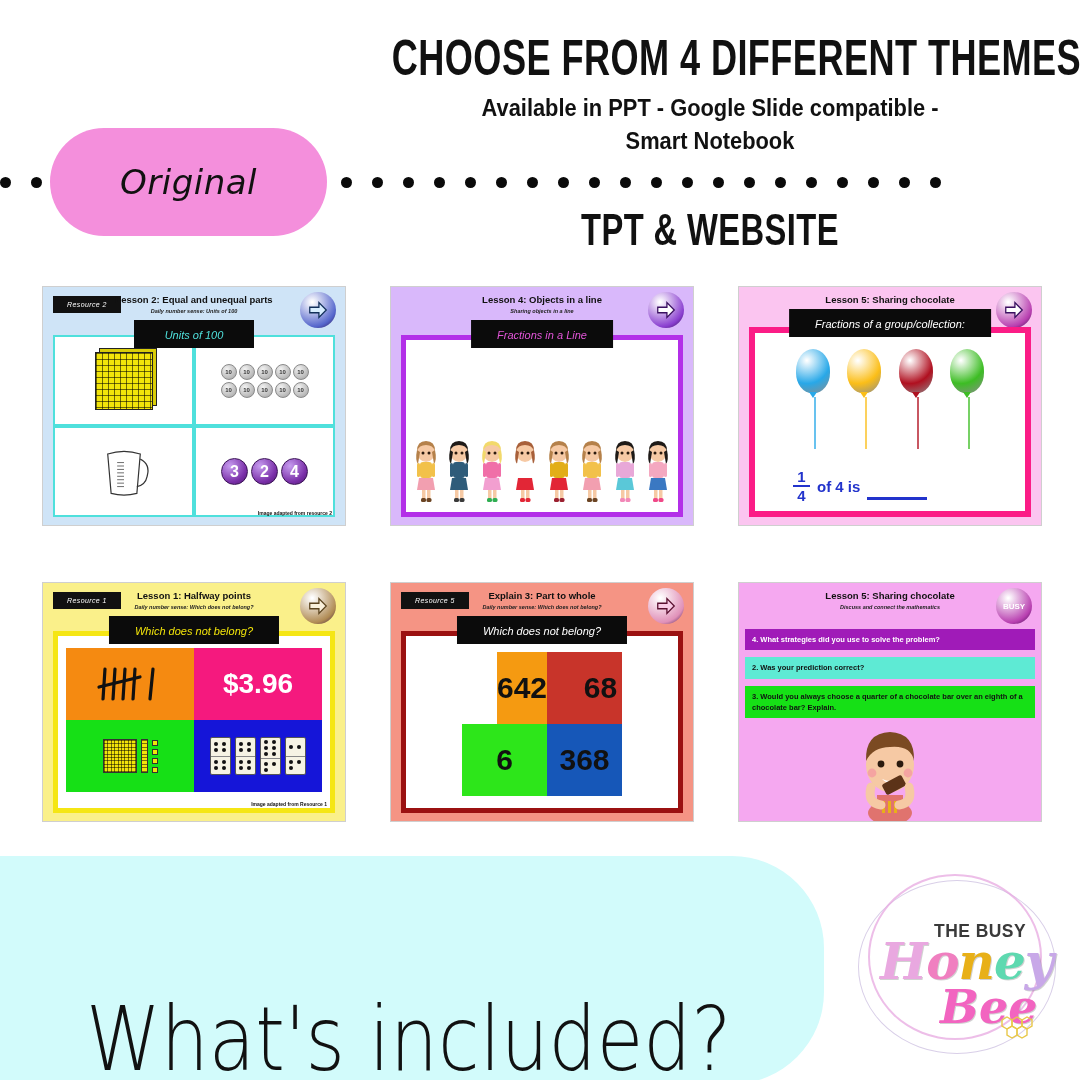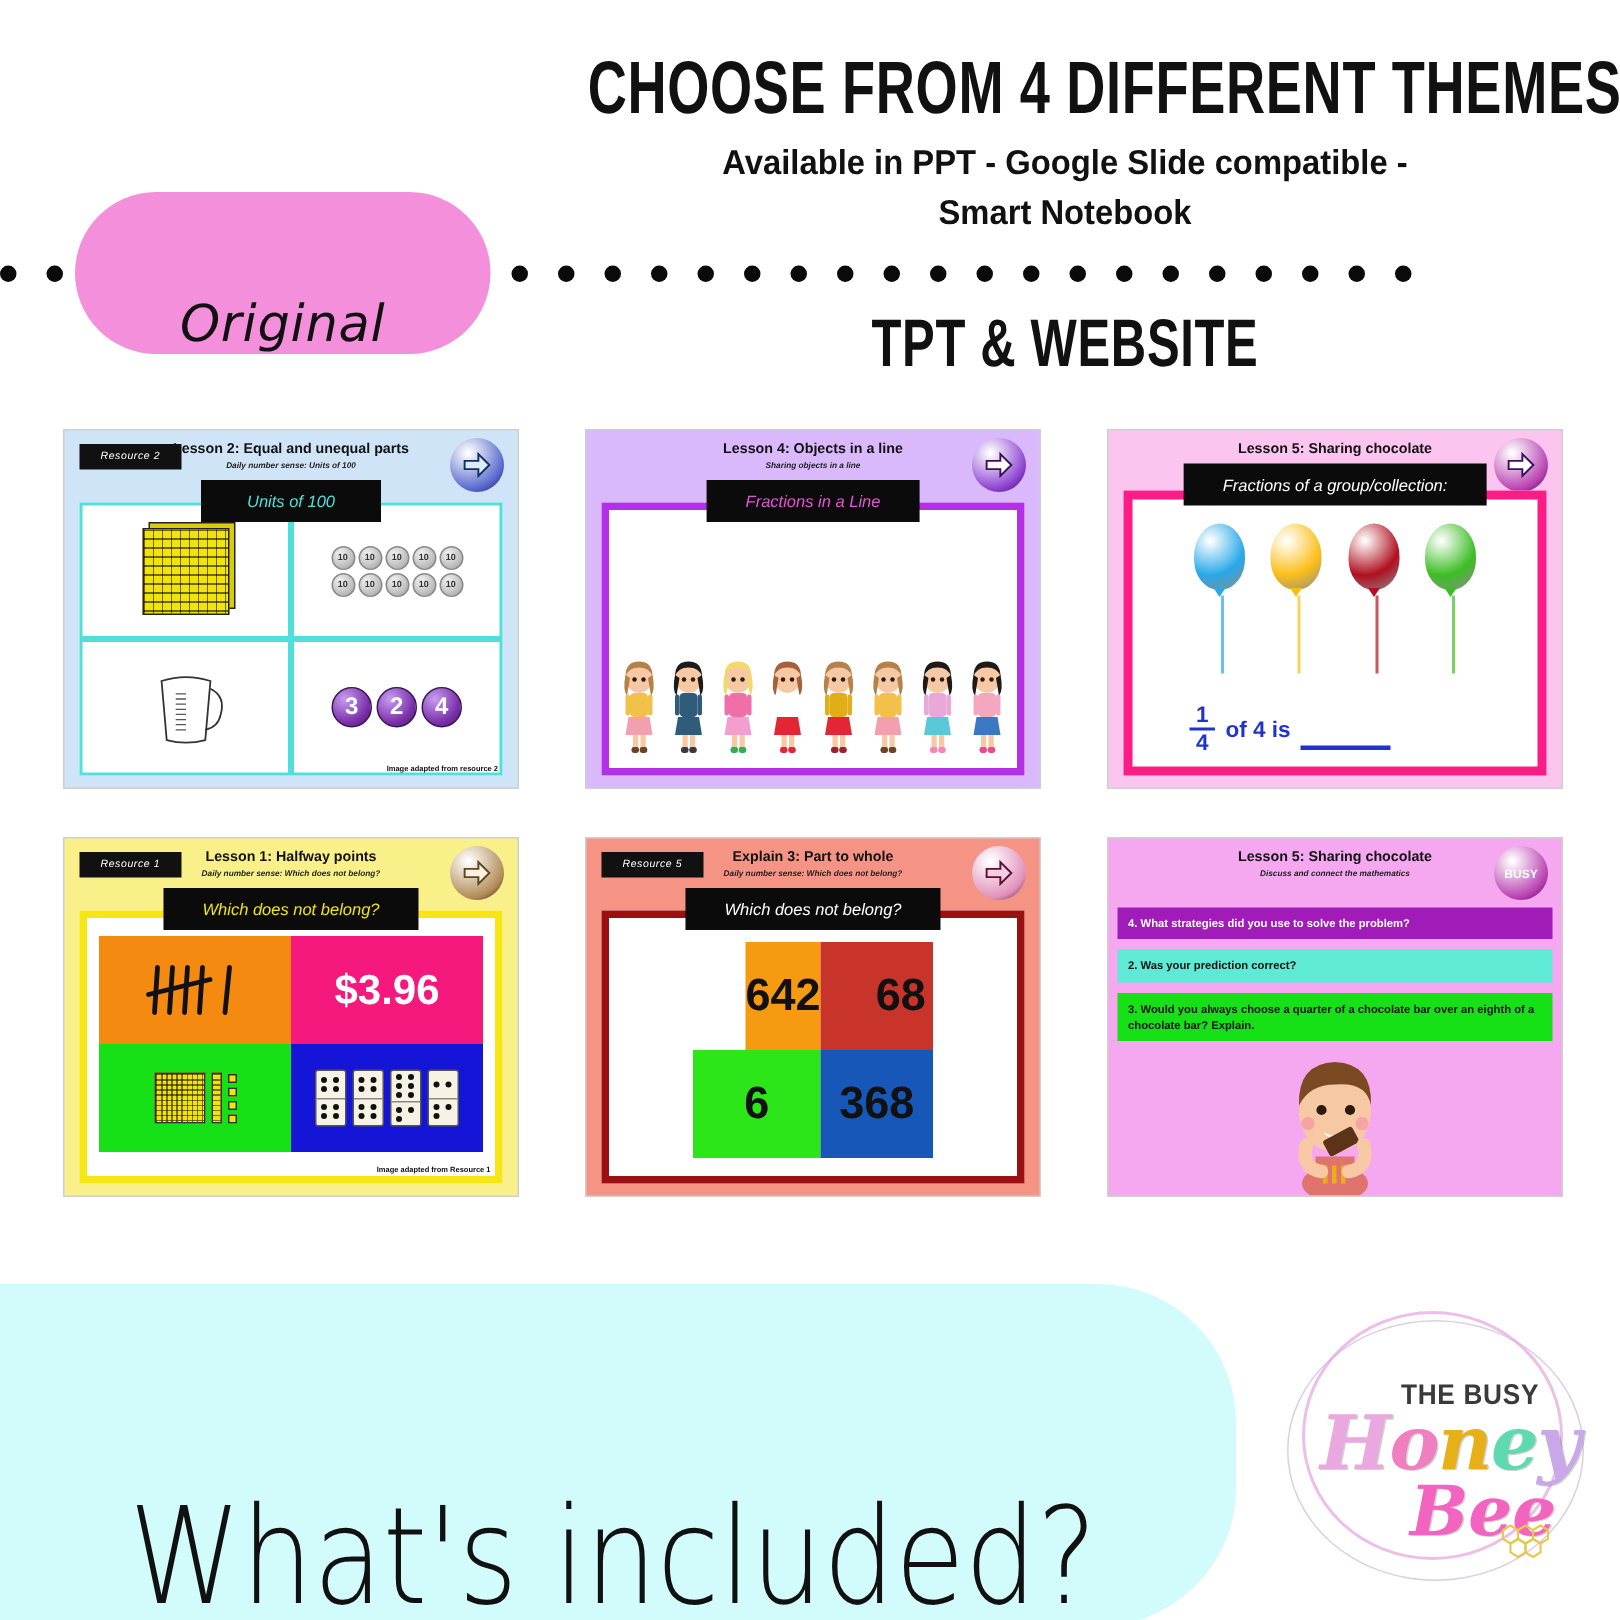--- a/index.html
+++ b/index.html
@@ -65,41 +65,41 @@
   }
 
   
   .theme-pill {
     position: absolute;
     left: 50px; top: 128px;
     width: 277px; height: 108px;
     background: #F48FDC;
     border-radius: 60px;
     display: flex;
-    align-items: flex-end;
+    align-items: center;
     justify-content: center;
     z-index: 5;
   }
   .theme-pill-label {
     font-family: "DejaVu Sans", sans-serif;
     font-size: 34px;
     font-style: italic;
     color: #111111;
     letter-spacing: 0.5px;
   }
 
   
   .slide-grid {
     position: absolute;
     left: 42px; top: 286px;
     width: 833px;
     display: grid;
     grid-template-columns: repeat(3, 304px);
     grid-template-rows: repeat(2, 240px);
-    gap: 32px 44px;
+    gap: 56px 44px;
   }
   .slide {
     position: relative;
     width: 304px; height: 240px;
     overflow: hidden;
     border: 1px solid #cfcfcf;
   }
 
   
   .s-head {

